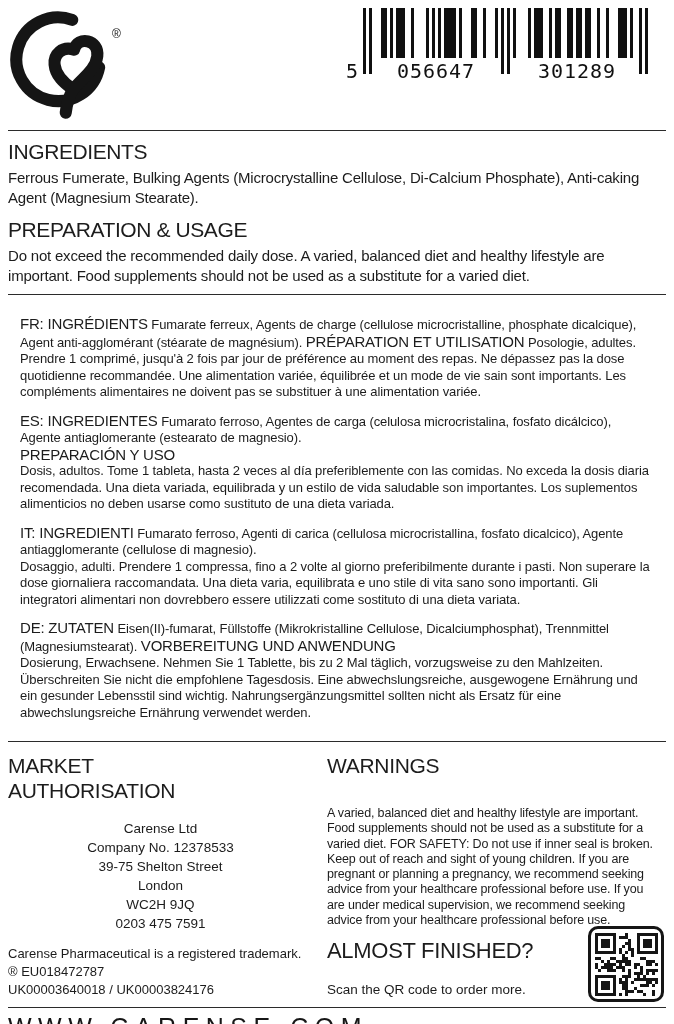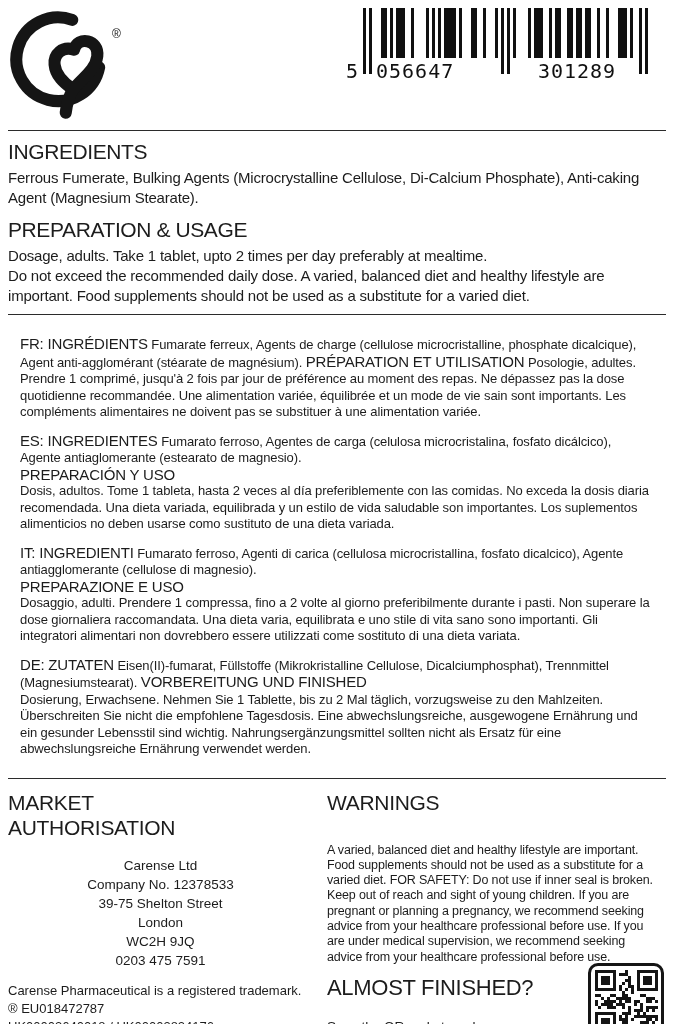--- a/index.html
+++ b/index.html
@@ -14,21 +14,21 @@
 
   
   .hdr { position:relative; height:130px; }
   .logo { position:absolute; left:2px; top:5px; }
   .reg-mark { position:absolute; left:104px; top:27px; font-size:12px; color:#111; }
   .barcode-wrap { position:absolute; right:16px; top:8px; width:304px; height:88px; }
   .bars { position:absolute; left:17px; top:0; }
   .bc-digits { position:absolute; top:48px; left:0; width:304px; height:28px;
                font-family:"DejaVu Sans Mono", monospace; font-size:20px; color:#101010; }
   .bc-d1 { position:absolute; left:0;  top:3px; }
-  .bc-g1 { position:absolute; left:30px;  width:120px; text-align:left; top:3px; letter-spacing:1px; }
+  .bc-g1 { position:absolute; left:30px;  width:120px; text-align:center; top:3px; letter-spacing:1px; }
   .bc-g2 { position:absolute; left:171px; width:120px; text-align:center; top:3px; letter-spacing:1px; }
 
   .rule { border:none; border-top:1.8px solid #2b2b2b; margin:0; }
 
   
   .sec-en { padding:9px 0 8px; }
   .h-big { font-size:21px; line-height:24px; font-weight:400; letter-spacing:-0.4px; margin:0 0 4px; }
   .sec-en p { margin:0; font-size:15px; line-height:20px; letter-spacing:-0.2px; }
   .sec-en .h2nd { margin-top:10px; }
 
@@ -125,21 +125,20 @@
       </div>
     </div>
   </div>
 
   <hr class="rule">
 
   <section class="sec-en">
     <h1 class="h-big">INGREDIENTS</h1>
     <p>Ferrous Fumerate, Bulking Agents (Microcrystalline Cellulose, Di-Calcium Phosphate), Anti-caking Agent (Magnesium Stearate).</p>
     <h1 class="h-big h2nd">PREPARATION &amp; USAGE</h1>
-    <p>Dosage, adults. Take 1 tablet, upto 2 times per day preferably at mealtime.</p>
     <p>Do not exceed the recommended daily dose. A varied, balanced diet and healthy lifestyle are important. Food supplements should not be used as a substitute for a varied diet.</p>
   </section>
 
   <hr class="rule">
 
   <section class="sec-langs">
 
     <div class="lang">
       <p>
         <span class="lang-label">FR: INGRÉDIENTS</span>
@@ -155,30 +154,29 @@
         <span>Fumarato ferroso, Agentes de carga (celulosa microcristalina, fosfato dicálcico), Agente antiaglomerante (estearato de magnesio).</span>
         <span class="lang-label blk">PREPARACIÓN Y USO</span>
         <span class="blk">Dosis, adultos. Tome 1 tableta, hasta 2 veces al día preferiblemente con las comidas. No exceda la dosis diaria recomendada. Una dieta variada, equilibrada y un estilo de vida saludable son importantes. Los suplementos alimenticios no deben usarse como sustituto de una dieta variada.</span>
       </p>
     </div>
 
     <div class="lang">
       <p>
         <span class="lang-label">IT: INGREDIENTI</span>
         <span>Fumarato ferroso, Agenti di carica (cellulosa microcristallina, fosfato dicalcico), Agente antiagglomerante (cellulose di magnesio).</span>
-        <span class="lang-label blk">PREPARAZIONE E USO</span>
         <span class="blk">Dosaggio, adulti. Prendere 1 compressa, fino a 2 volte al giorno preferibilmente durante i pasti. Non superare la dose giornaliera raccomandata. Una dieta varia, equilibrata e uno stile di vita sano sono importanti. Gli integratori alimentari non dovrebbero essere utilizzati come sostituto di una dieta variata.</span>
       </p>
     </div>
 
     <div class="lang">
       <p>
         <span class="lang-label">DE: ZUTATEN</span>
         <span>Eisen(II)-fumarat, Füllstoffe (Mikrokristalline Cellulose, Dicalciumphosphat), Trennmittel (Magnesiumstearat).</span>
-        <span class="lang-label">VORBEREITUNG UND FINISHED</span>
+        <span class="lang-label">VORBEREITUNG UND ANWENDUNG</span>
         <span class="blk">Dosierung, Erwachsene. Nehmen Sie 1 Tablette, bis zu 2 Mal täglich, vorzugsweise zu den Mahlzeiten. Überschreiten Sie nicht die empfohlene Tagesdosis. Eine abwechslungsreiche, ausgewogene Ernährung und ein gesunder Lebensstil sind wichtig. Nahrungsergänzungsmittel sollten nicht als Ersatz für eine abwechslungsreiche Ernährung verwendet werden.</span>
       </p>
     </div>
 
   </section>
 
   <hr class="rule">
 
   <section class="bottom">
 

